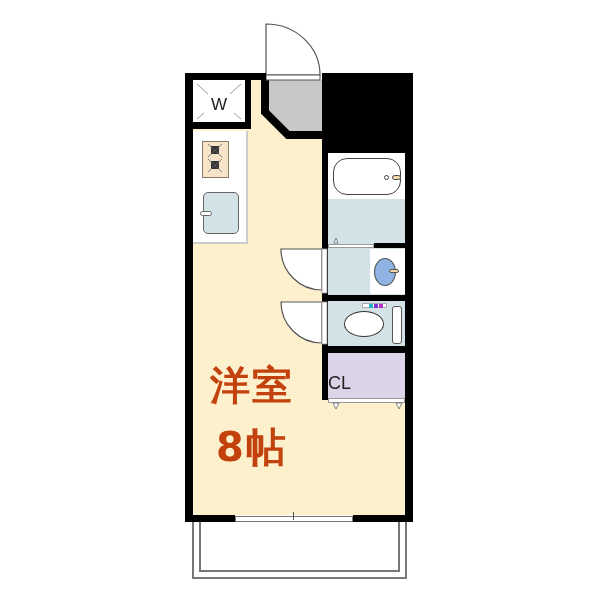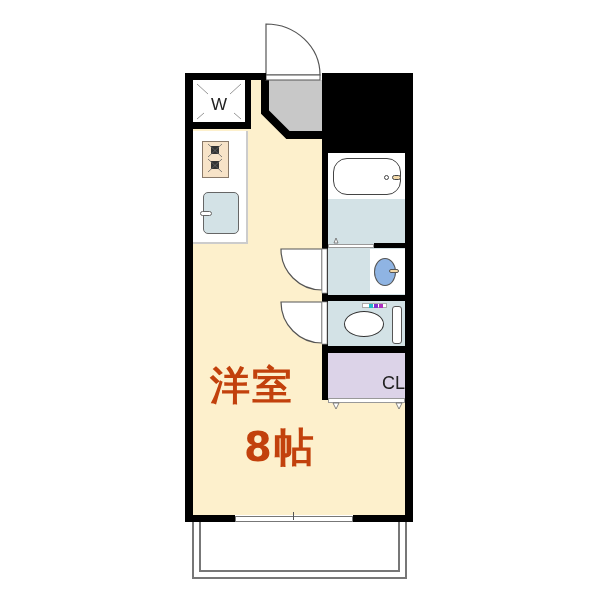--- a/index.html
+++ b/index.html
@@ -73,21 +73,21 @@
 <div class="abs" style="left:344px;top:311px;width:40px;height:26px;border:1.5px solid #333;border-radius:50%;background:#fff;"></div>
 <div class="abs" style="left:392px;top:306px;width:10px;height:38px;border:1.5px solid #555;border-radius:3px;background:#fff;"></div>
 <div class="abs" style="left:362px;top:303px;width:25px;height:5px;background:#fff;border:1px solid #aaa;">
   <span style="position:absolute;left:6px;top:0;width:4px;height:4px;background:#20b8c8;"></span>
   <span style="position:absolute;left:11px;top:0;width:4px;height:4px;background:#8030d0;"></span>
   <span style="position:absolute;left:16px;top:0;width:4px;height:4px;background:#b030c0;"></span>
 </div>
 <div class="abs wall" style="left:322px;top:346px;width:91px;height:7px;"></div>
 
 <div class="abs" style="left:328px;top:353px;width:77px;height:45px;background:#dcd3e8;"></div>
-<div class="abs label-small" style="left:328px;top:373px;width:77px;text-align:right;font-size:18px;">CL</div>
+<div class="abs label-small" style="left:328px;top:373px;width:77px;text-align:left;font-size:18px;">CL</div>
 <div class="abs" style="left:328px;top:398px;width:77px;height:5px;background:#fff;border:1px solid #999;"></div>
 <svg width="600" height="600">
   <polygon points="333,403 339,403 336,409" fill="#fff" stroke="#666" stroke-width="0.8"></polygon>
   <polygon points="396,403 402,403 399,409" fill="#fff" stroke="#666" stroke-width="0.8"></polygon>
   <polygon points="334,243 338,243 336,238" fill="#fff" stroke="#666" stroke-width="0.8"></polygon>
 </svg>
 
 <svg width="600" height="600">
   <path d="M281,249 L322,249 L322,290 A41,41 0 0 1 281,249 Z" fill="#fff" stroke="#555" stroke-width="1.2"></path>
   <path d="M281,302 L322,302 L322,343 A41,41 0 0 1 281,302 Z" fill="#fff" stroke="#555" stroke-width="1.2"></path>
@@ -103,13 +103,13 @@
 <div class="abs wall" style="left:185px;top:73px;width:81px;height:7px;"></div>
 <div class="abs wall" style="left:185px;top:73px;width:8px;height:449px;"></div>
 <div class="abs wall" style="left:245px;top:73px;width:6px;height:56px;"></div>
 <div class="abs wall" style="left:185px;top:515px;width:50px;height:7px;"></div>
 <div class="abs wall" style="left:353px;top:515px;width:60px;height:7px;"></div>
 
 <div class="abs" style="left:235px;top:516px;width:118px;height:6px;background:#fff;border:1px solid #777;"></div>
 <div class="abs" style="left:293px;top:512px;width:1px;height:8px;background:#555;"></div>
 
 <div class="abs label-jp" style="left:210px;top:365px;">洋室</div>
-<div class="abs label-jp" style="left:216px;top:427px;margin-left:28px;">8帖</div>
+<div class="abs label-jp" style="left:216px;top:427px;">8帖</div>
 
 </body></html>

